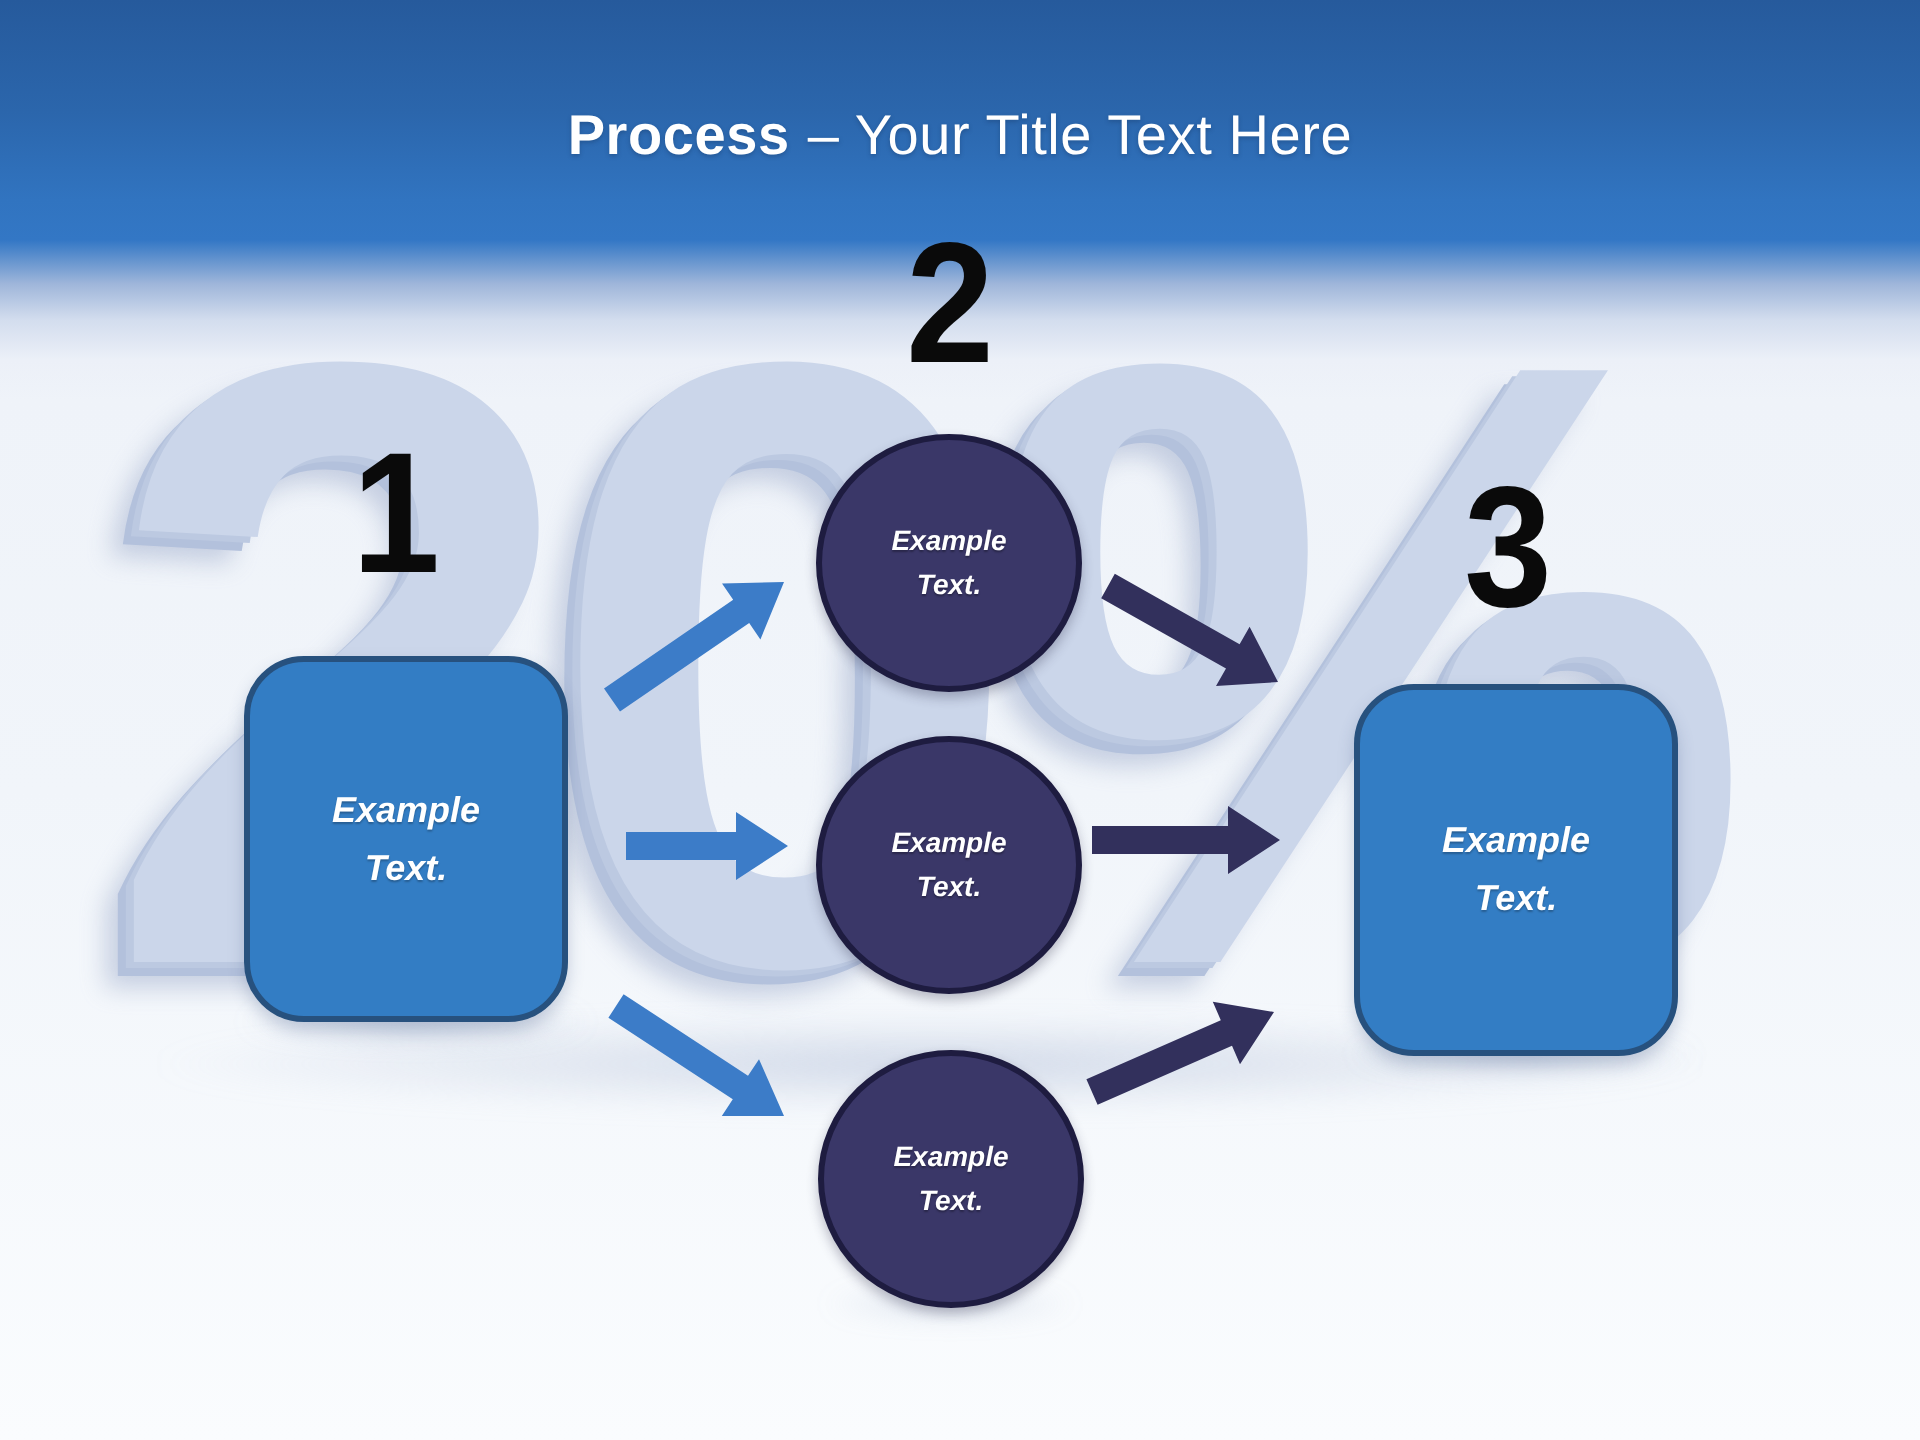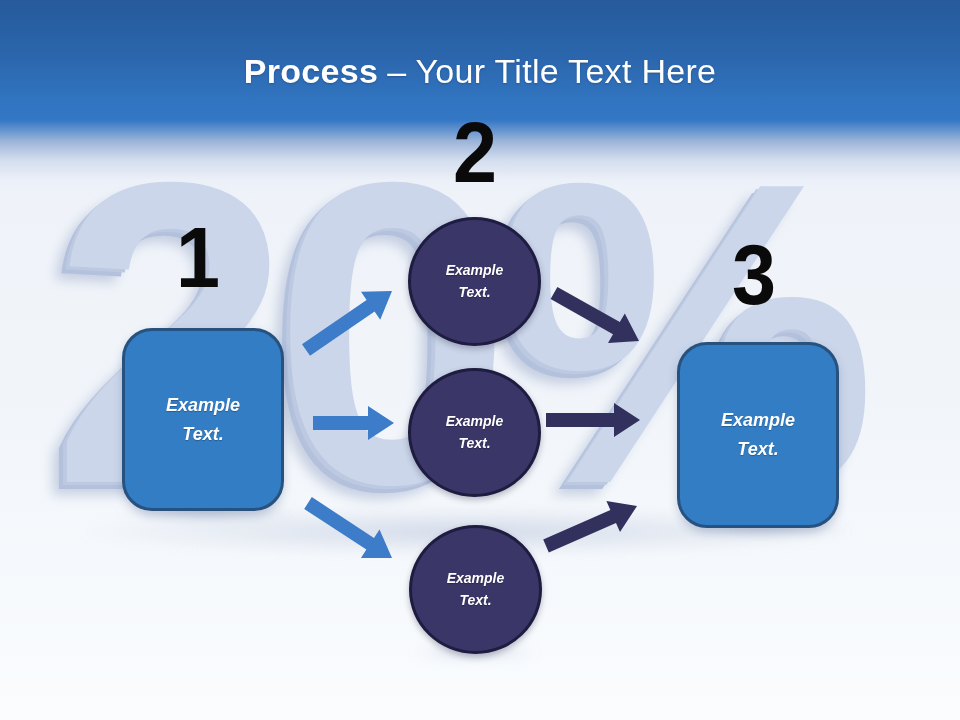--- a/index.html
+++ b/index.html
@@ -16,21 +16,21 @@
       #2B66AC 28%,
       #3174C0 50%,
       var(--header-blue,#3377C5) 60%,
       #9FB6DA 71%,
       #D3DDEE 80%,
       #ECF0F8 90%,
       rgba(241,244,250,0) 100%);
   }
   .title{
     position:absolute;left:0;top:52px;width:100%;text-align:center;z-index:6;
-    color:var(--title-color,#FFFFFF);font-size:34px;letter-spacing:.3px;
+    color:var(--title-color,#FFFFFF);font-size:28px;letter-spacing:.3px;
     text-shadow:0 1px 2px rgba(20,50,90,.35);
   }
   .title .em{font-weight:bold;}
   .title .rest{margin-left:9px;font-weight:normal;}
   
   .watermark{
     position:absolute;left:52px;top:118px;z-index:2;
     font-weight:bold;font-size:430px;line-height:1;letter-spacing:-18px;
     color:var(--watermark-color,#CBD6EA);
     text-shadow:-4px 3px 0 #BCC9E1,-8px 7px 0 #B3C1DC,-14px 13px 12px rgba(145,160,195,.45);

